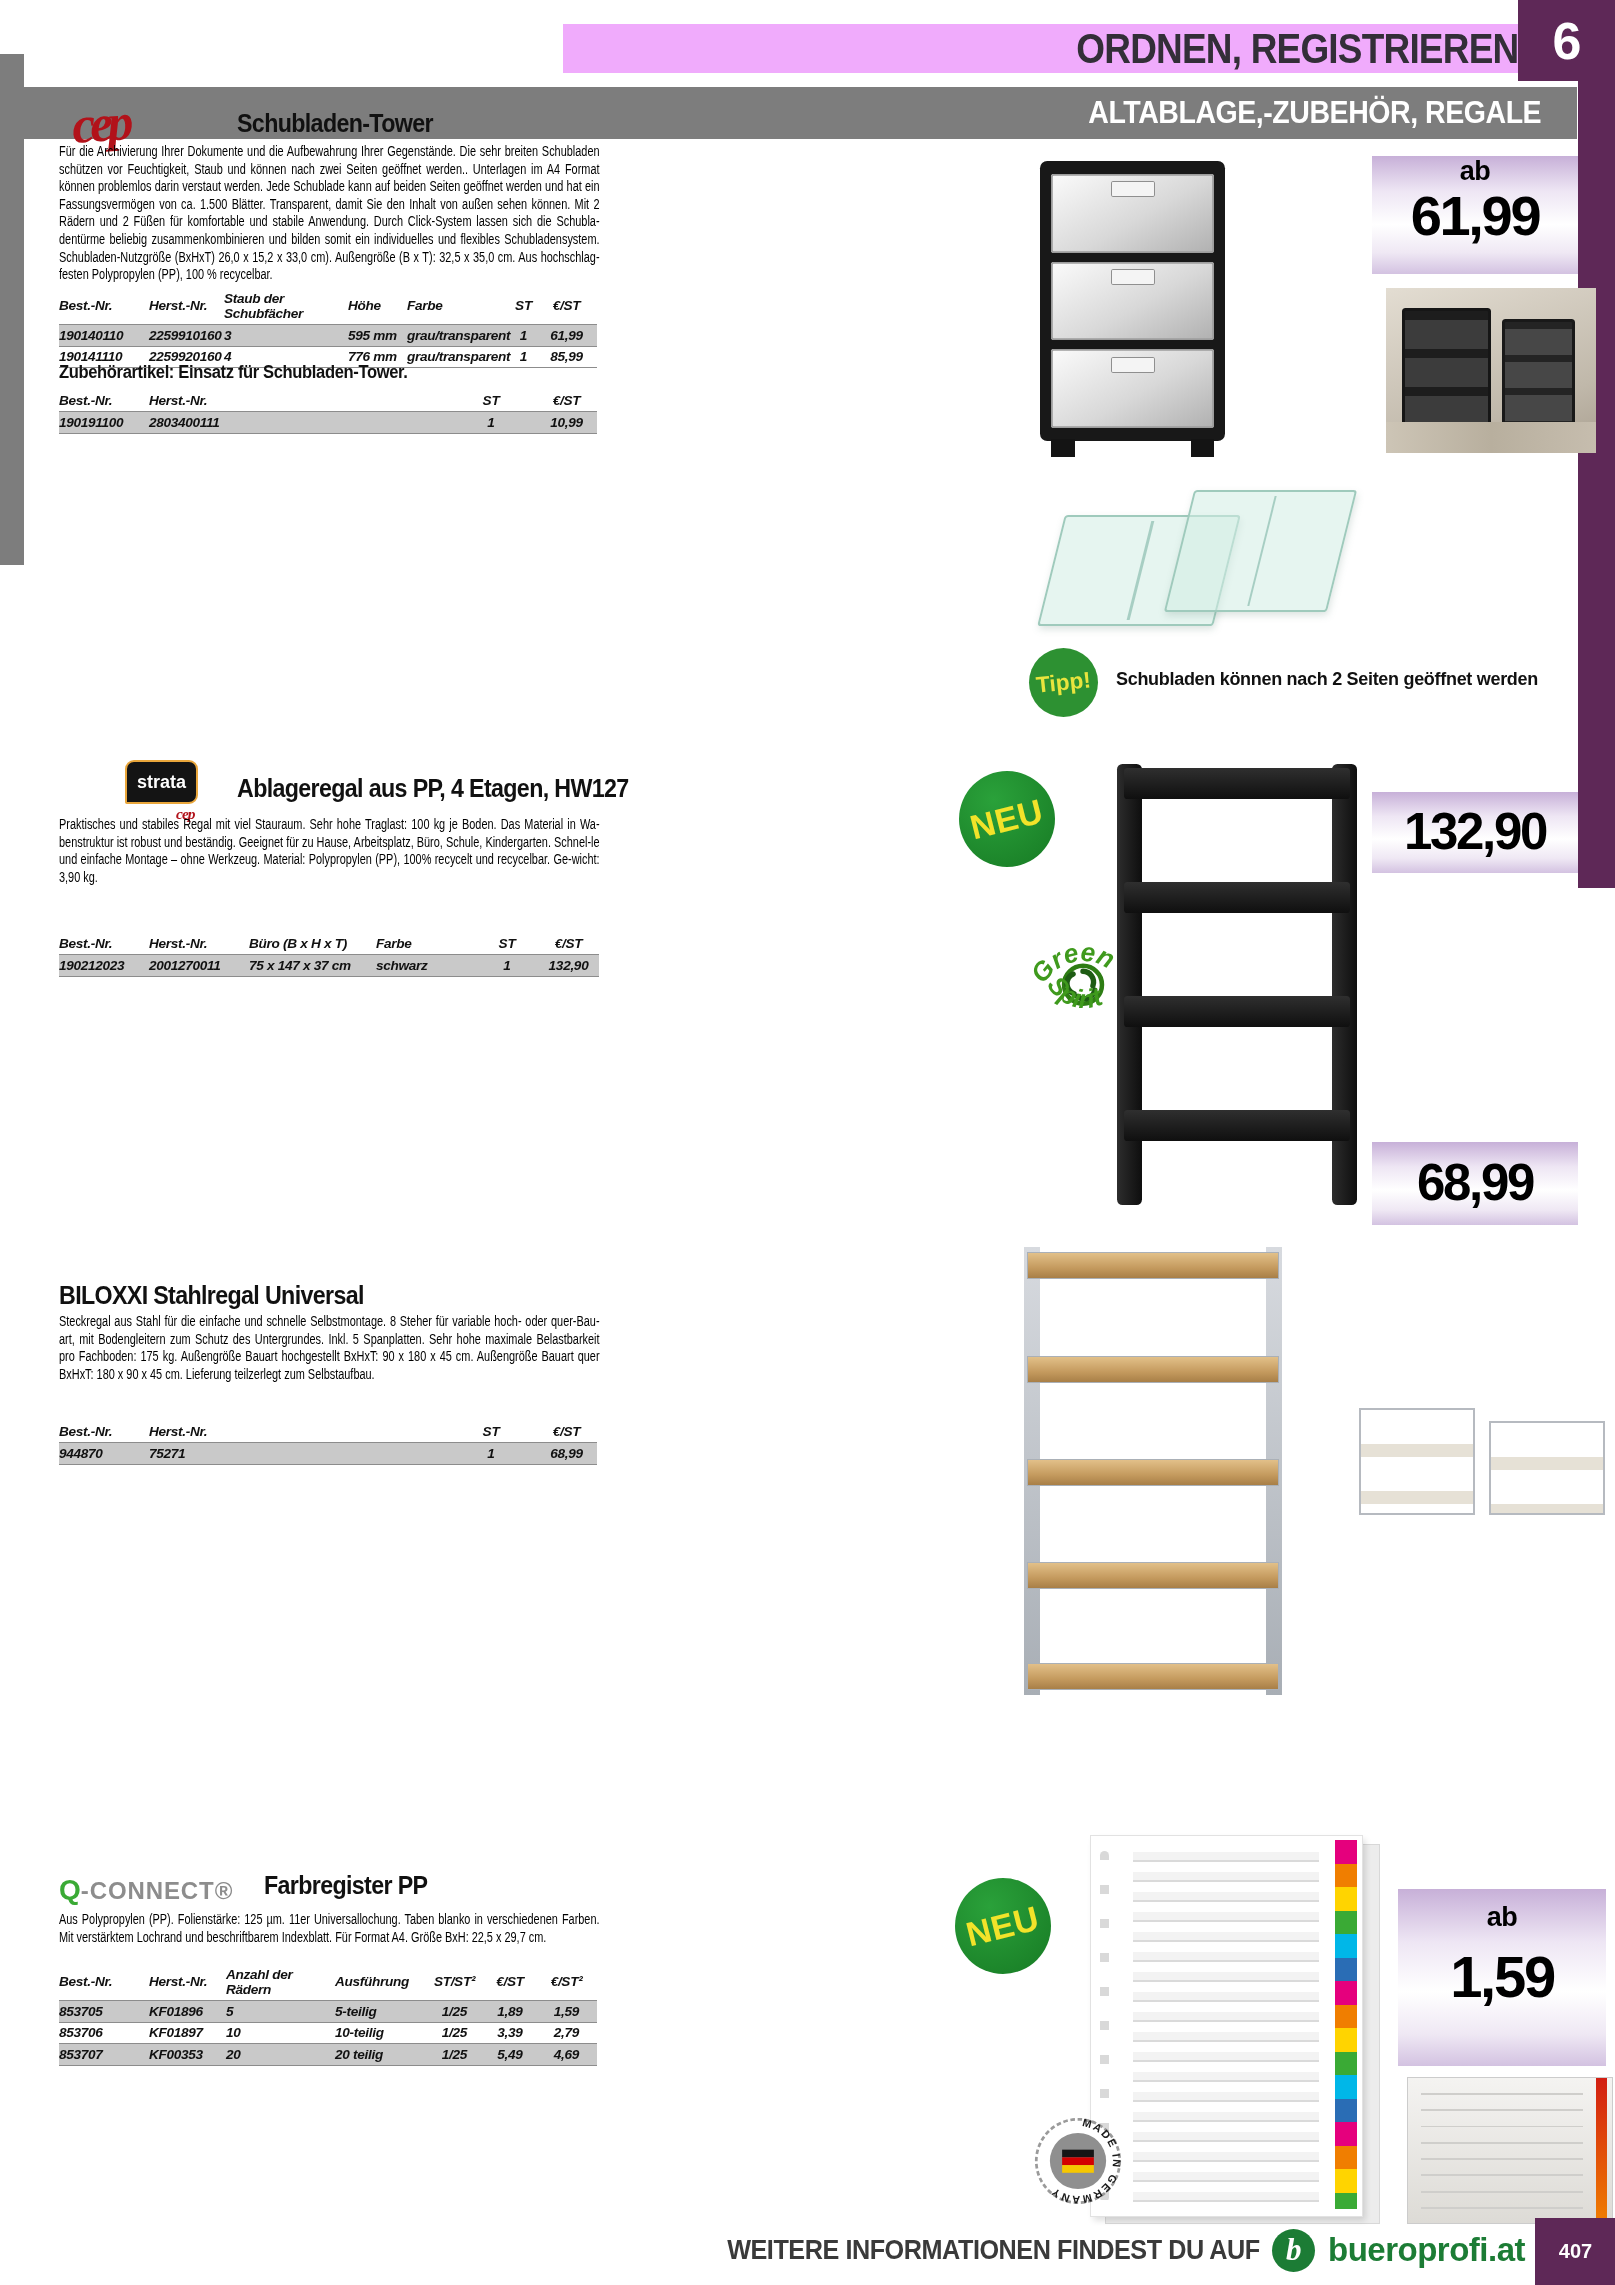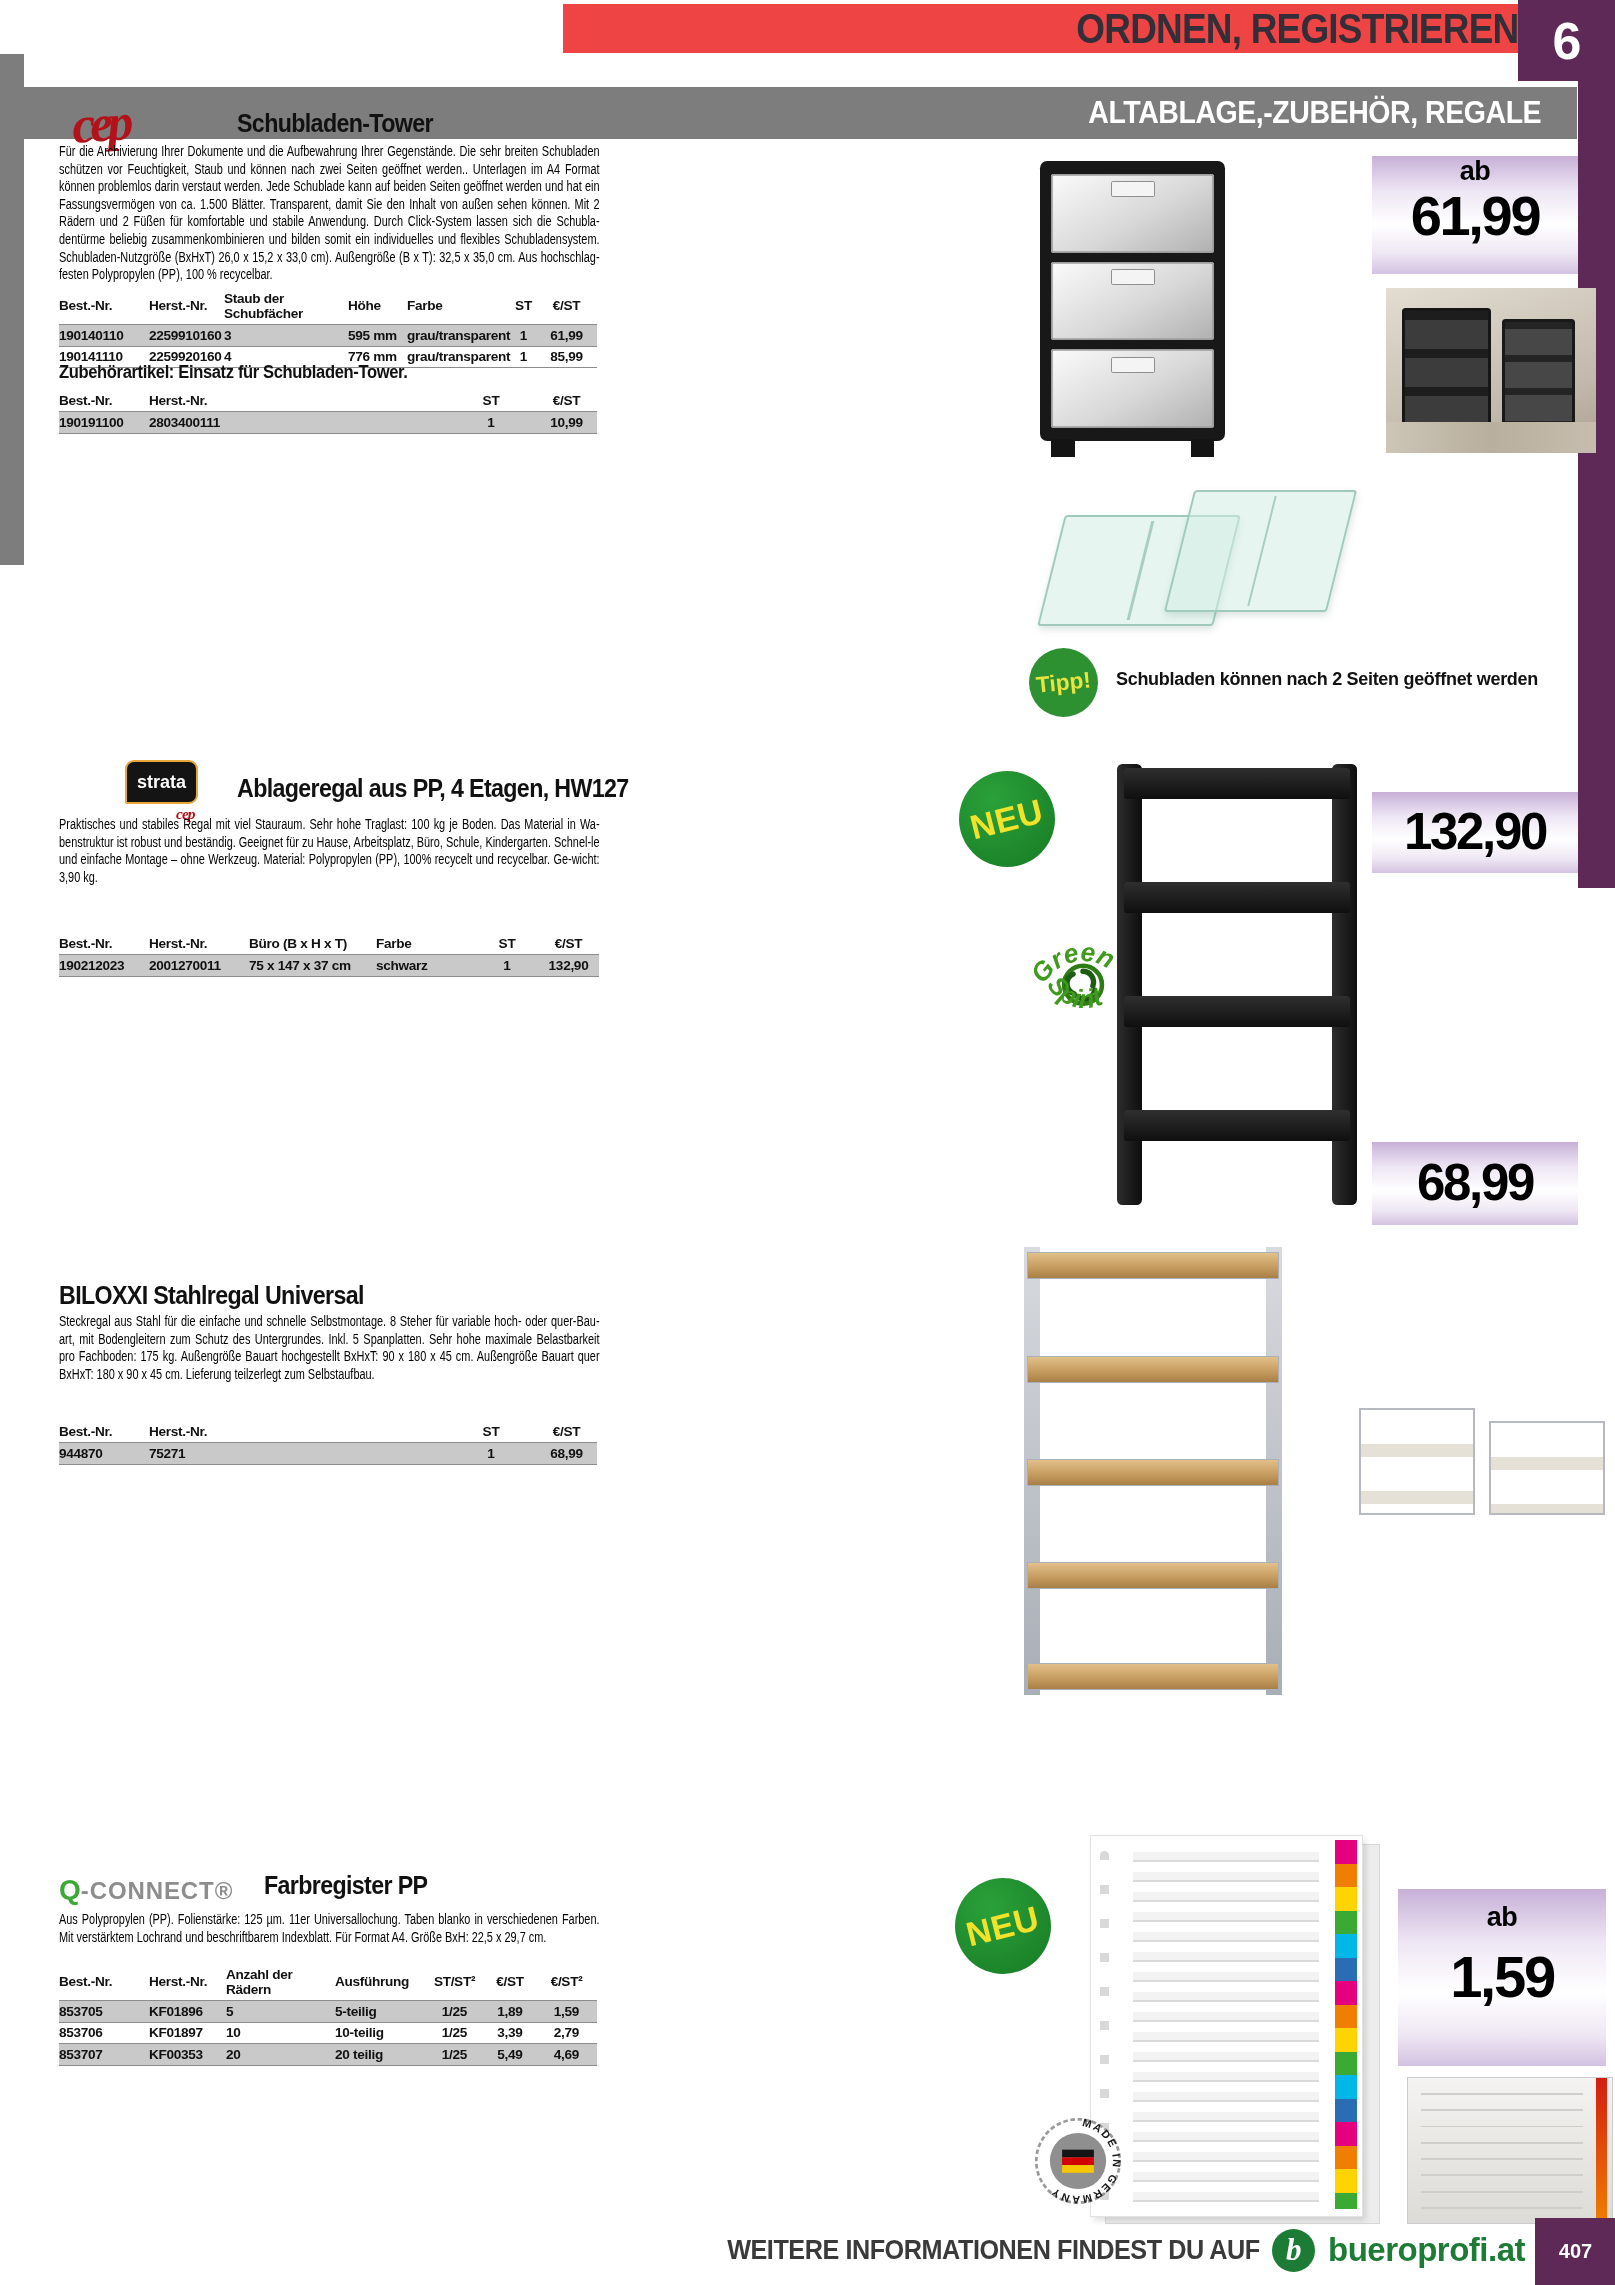--- a/index.html
+++ b/index.html
@@ -1,20 +1,20 @@
 <!DOCTYPE html>
 <html style="font-size:14.5px"><head>
 <meta charset="utf-8">
 <style>
   html,body{margin:0;padding:0;background:#ffffff;}
   .page{position:relative;width:1616px;height:2285px;background:#ffffff;overflow:hidden;
         font-family:"Liberation Sans",sans-serif;color:#111;}
 
   
-  .lavbar{position:absolute;left:563px;top:4px;width:973px;height:49px;background:#ef4444;
+  .lavbar{position:absolute;left:563px;top:24px;width:973px;height:49px;background:#f0abfc;
           display:flex;align-items:center;justify-content:flex-end;padding-right:18px;box-sizing:border-box;}
   .lavbar span{font-size:42px;font-weight:bold;letter-spacing:-0.9px;color:#332e38;transform:scaleX(.88);transform-origin:right center;white-space:nowrap;}
   .chap6{position:absolute;left:1518px;top:0;width:98px;height:81px;background:#5e2857;
          display:flex;align-items:center;justify-content:center;}
   .chap6 span{color:#fff;font-size:52px;font-weight:bold;}
   .rstrip{position:absolute;left:1578px;top:81px;width:38px;height:807px;background:#5e2857;}
   .lstrip{position:absolute;left:0;top:54px;width:24.4px;height:511px;background:#7d7d7d;}
   .graybar{position:absolute;background:#7d7d7d;display:flex;align-items:center;justify-content:flex-end;
            padding-right:36px;box-sizing:border-box;}
   .graybar span{color:#fff;font-weight:bold;letter-spacing:-0.5px;transform:scaleX(.92);transform-origin:right center;white-space:nowrap;}
@@ -23,21 +23,21 @@
   .gb2{left:0;top:1766px;width:1579px;height:56px;}
   .gb2 span{font-size:34px;}
 
   
   .ptitle{position:absolute;font-size:25px;font-weight:bold;letter-spacing:-0.7px;white-space:nowrap;transform:scaleX(.93);transform-origin:0 0;}
   .desc{position:absolute;width:693px;transform:scaleX(.78);transform-origin:0 0;
         font-size:14px;line-height:17.6px;text-align:justify;color:#000;}
   .subhead{position:absolute;font-size:18px;font-weight:bold;letter-spacing:-0.4px;transform:scaleX(.92);transform-origin:0 0;white-space:nowrap;}
 
   
-  table.spec{position:absolute;border-collapse:collapse;table-layout:fixed;}
+  table.spec{position:absolute;border-collapse:collapse;table-layout:fixed;font-style:italic;}
   table.spec th{font-size:13.6px;font-weight:bold;text-align:left;padding:1.8px 0 3.6px;letter-spacing:-0.3px;}
   table.spec td{font-size:13.6px;font-weight:bold;padding:2.7px 0;letter-spacing:-0.3px;
                 border-top:0.9px solid #8c8c8c;border-bottom:0.9px solid #8c8c8c;}
   table.spec tr.rg td{background:#c9c9c9;}
   table.spec .r{text-align:center;}
 
   
   .pbox{position:absolute;text-align:center;
         background:linear-gradient(180deg,#c7b0d8 0%,#eee6f4 30%,#ffffff 58%,#efe8f4 82%,#d3c2e1 100%);}
   .pbox .ab{display:block;font-size:27px;font-weight:bold;letter-spacing:-0.5px;color:#000;}

